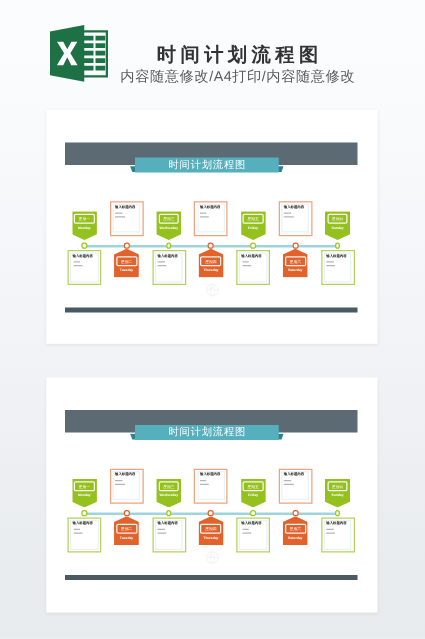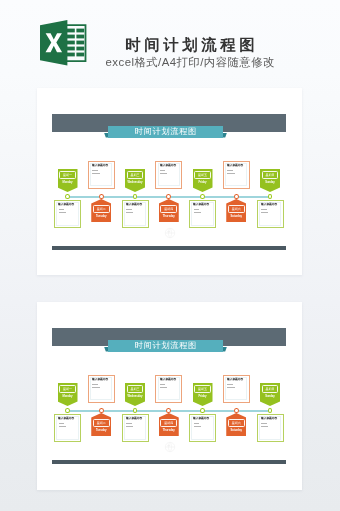--- a/index.html
+++ b/index.html
@@ -90,21 +90,21 @@
         <rect x="37.4" y="26.6" width="7.8" height="3.8"></rect>
         <rect x="28.0" y="32.6" width="7.8" height="3.8"></rect>
         <rect x="37.4" y="32.6" width="7.8" height="3.8"></rect>
         <path d="M28.4,0 L28.4,45.4 L1,40.2 L1,5.2 Z"></path>
       </g>
       <path fill="#FFFFFF" d="M6.6,13.3 L11.6,13.3 L14.8,19.4 L18.1,13.3 L22.9,13.3 L17.3,22.6 L23.1,32.2 L18,32.2 L14.8,25.8 L11.6,32.2 L6.5,32.2 L12.3,22.6 Z"></path>
     </svg>
   </span>
   <div class="htexts">
     <div class="htitle">时间计划流程图</div>
-    <div class="hsub">excel格式/A4打印/内容随意修改</div>
+    <div class="hsub">内容随意修改/A4打印/内容随意修改</div>
   </div>
 </div>
 
 <div id="cards-root">
     <div class="card" id="card1" style="top: 88px; height: 187px;">
       <div class="topbar" style="top:25.5px"></div>
       <div class="banner" style="left:67px;top:38px;width:123px">
         <div class="ltail"></div>
         <div class="rtail"></div>
         <div class="mid"></div>

